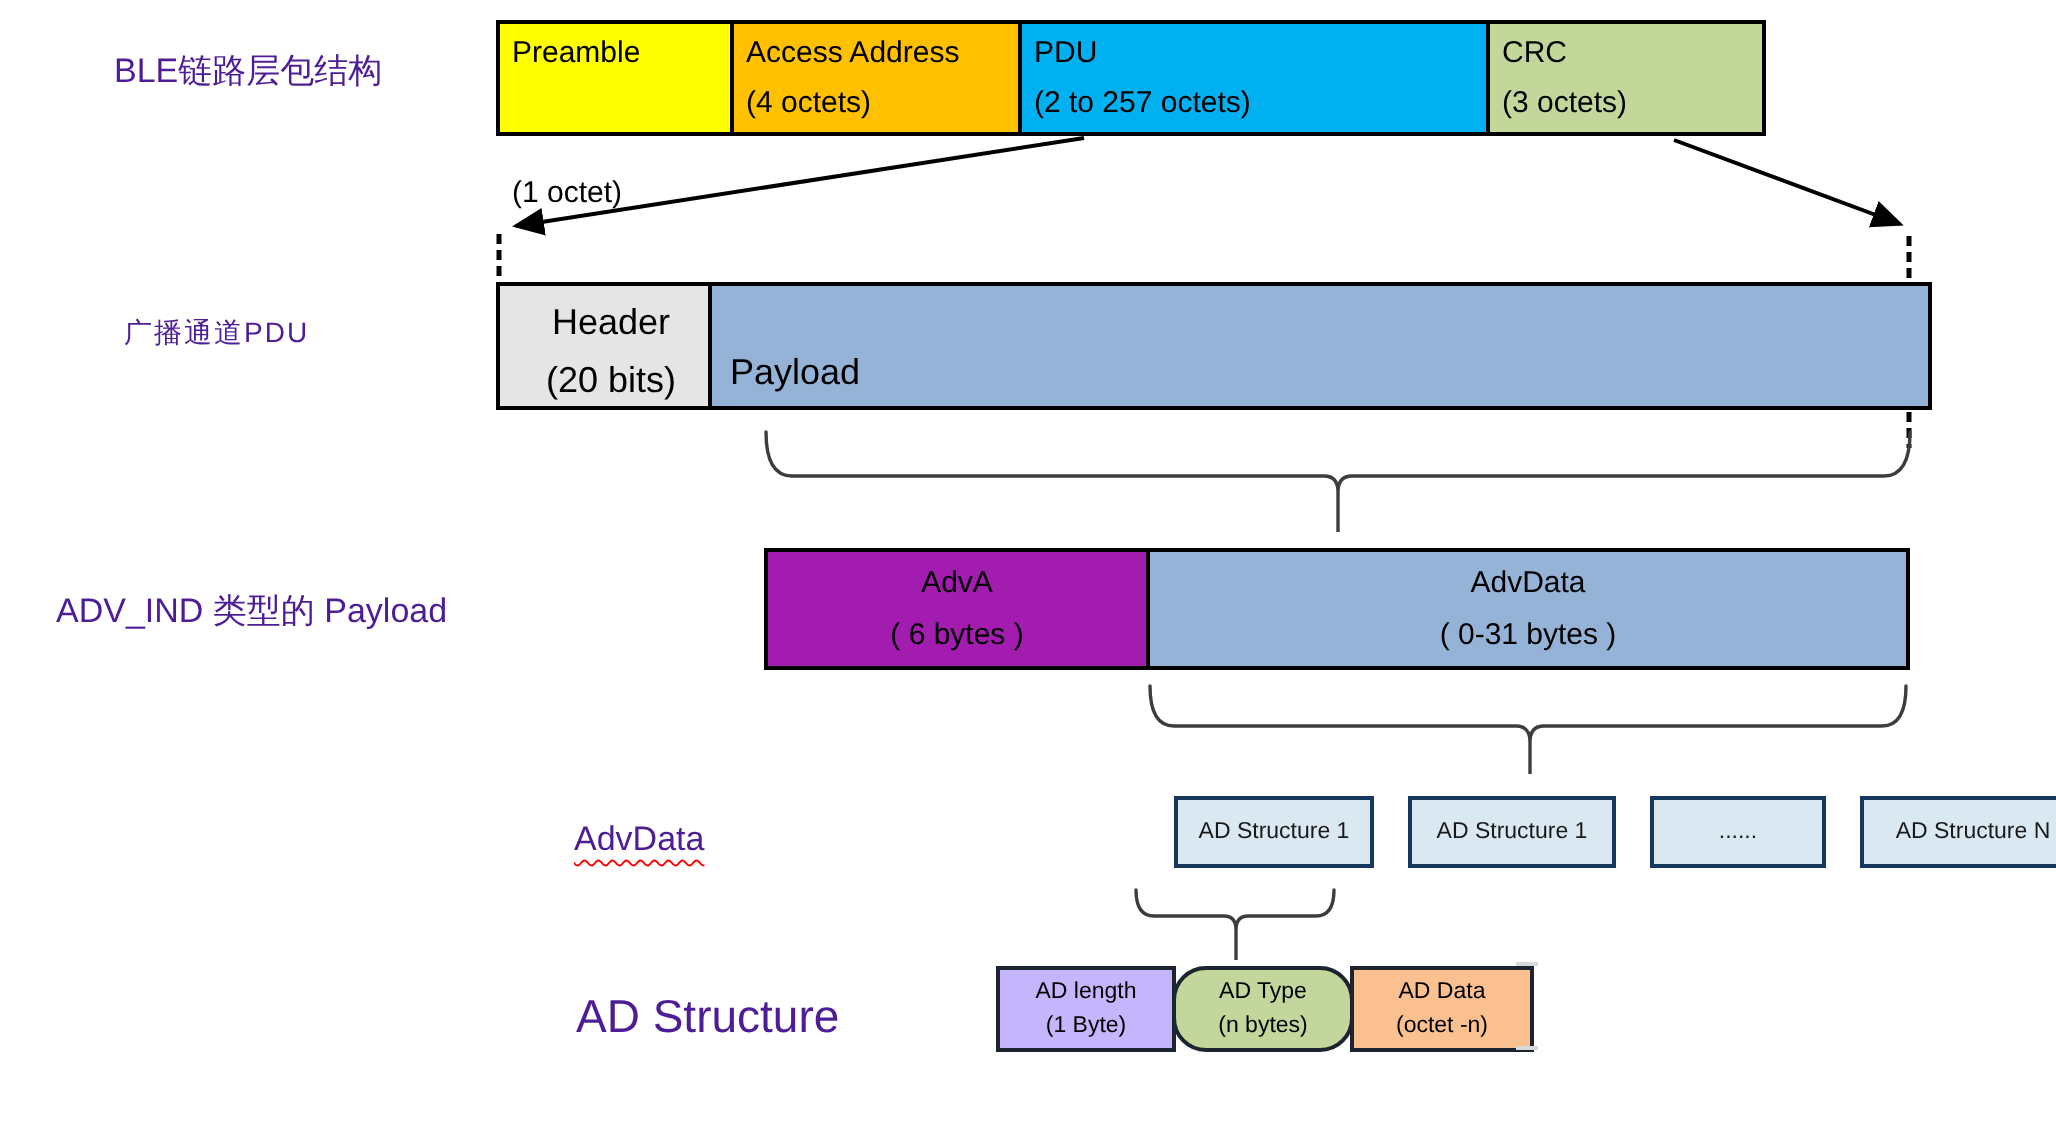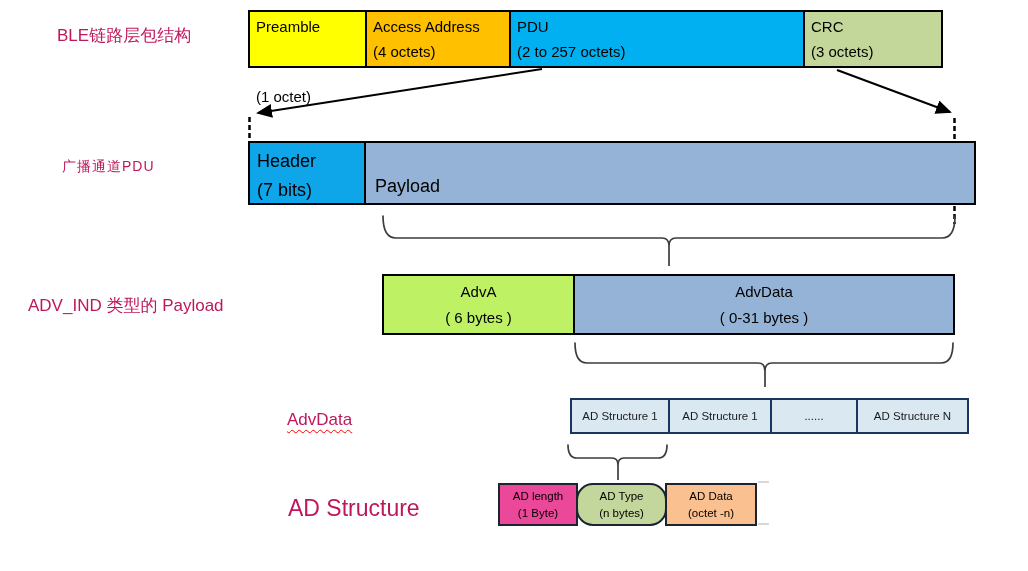--- a/index.html
+++ b/index.html
@@ -1,32 +1,32 @@
 <!DOCTYPE html>
 <html><head>
 <meta charset="utf-8">
 <style>
   html,body{margin:0;padding:0;background:#ffffff;}
   body{width:1028px;height:571px;position:relative;overflow:hidden;
        font-family:"Liberation Sans","DejaVu Sans",sans-serif;color:#000;}
   .layer{position:absolute;left:0;top:0;width:1028px;height:571px;pointer-events:none;}
-  .rowlabel{position:absolute;white-space:nowrap;color:#be185d;}
+  .rowlabel{position:absolute;white-space:nowrap;color:#4c1d95;}
   .bar{position:absolute;display:flex;}
   .cell{box-sizing:border-box;display:flex;flex-direction:column;}
   .cell + .cell{margin-left:-2px;}
   
   .r1 .cell{border:2px solid #000;font-size:15px;line-height:25px;padding:2px 2px 0 6px;}
   
   .r2 .cell{border:2px solid #000;font-size:18px;}
   .r2 .hdr{line-height:29px;padding:4px 0 0 7px;}
   .r2 .pay{justify-content:flex-end;padding:0 0 6px 9px;}
   
   .r3 .cell{border:2px solid #000;font-size:15px;line-height:26px;text-align:center;justify-content:center;}
   
-  .r4 .cell{border:2px solid #17375E;font-size:11.5px;color:#1a1a1a;text-align:center;justify-content:center;}
+  .r4 .cell{border:2px solid #17375E;font-size:11.5px;color:#1a1a1a;text-align:center;justify-content:center;margin-left:17px;}
   
   .r5 .cell{border:2px solid #1c2430;font-size:11.5px;line-height:17px;text-align:center;justify-content:center;}
   .wavy{text-decoration-line:underline;text-decoration-style:wavy;
         text-decoration-color:#FF0000;text-decoration-thickness:1px;text-underline-offset:4px;}
   .remnant{position:absolute;background:#D9D9D9;width:11px;height:2px;}
 </style>
 </head>
 <body>
 
 <div class="rowlabel" style="left:57px;top:24px;font-size:17px;">BLE链路层包结构</div>
@@ -37,60 +37,60 @@
 
 <div class="bar r1" style="left:248px;top:10px;height:58px;">
   <div class="cell" style="width: 119px; background-color: rgb(255, 255, 0); gap: 45px;">
     <span>Preamble</span>
     <span>(1 octet)</span>
   </div>
   <div class="cell" style="width: 146px; background-color: rgb(255, 192, 0);">
     <span>Access Address</span>
     <span>(4 octets)</span>
   </div>
-  <div class="cell" style="width: 296px; background-color: rgb(0, 176, 240);">
+  <div class="cell" style="width: 236px; background-color: rgb(0, 176, 240);">
     <span>PDU</span>
     <span>(2 to 257 octets)</span>
   </div>
   <div class="cell" style="width: 140px; background-color: rgb(196, 215, 155);">
     <span>CRC</span>
     <span>(3 octets)</span>
   </div>
 </div>
 
 <div class="bar r2" style="left:248px;top:141px;height:64px;">
-  <div class="cell hdr" style="width: 118px; background-color: #0ea5e9;">
+  <div class="cell hdr" style="width: 108px; background-color: #e5e5e5; text-align: center;">
     <span>Header</span>
-    <span>(7 bits)</span>
+    <span>(20 bits)</span>
   </div>
   <div class="cell pay" style="width: 612px; background-color: rgb(149, 179, 215);">
     <span>Payload</span>
   </div>
 </div>
 
 <div class="bar r3" style="left:382px;top:274px;height:61px;">
-  <div class="cell" style="width: 193px; background-color: #bef264;">
+  <div class="cell" style="width: 193px; background-color: #a21caf;">
     <span>AdvA</span>
     <span>( 6 bytes )</span>
   </div>
   <div class="cell" style="width: 382px; background-color: rgb(149, 179, 215);">
     <span>AdvData</span>
     <span>( 0-31 bytes )</span>
   </div>
 </div>
 
 <div class="bar r4" style="left:570px;top:398px;height:36px;">
   <div class="cell" style="width: 100px; background-color: rgb(218, 232, 242);">AD Structure 1</div>
   <div class="cell" style="width: 104px; background-color: rgb(218, 232, 242);">AD Structure 1</div>
   <div class="cell" style="width: 88px; background-color: rgb(218, 232, 242);">......</div>
   <div class="cell" style="width: 113px; background-color: rgb(218, 232, 242);">AD Structure N</div>
 </div>
 
 <div class="bar r5" style="left:498px;top:483px;height:43px;">
-  <div class="cell" style="width: 80px; background-color: #ec4899;">
+  <div class="cell" style="width: 90px; background-color: #c4b5fd;">
     <span>AD length</span>
     <span>(1 Byte)</span>
   </div>
   <div class="cell" style="width: 91px; background-color: rgb(195, 214, 155); border-radius: 17px;">
     <span>AD Type</span>
     <span>(n bytes)</span>
   </div>
   <div class="cell" style="width: 92px; background-color: rgb(250, 192, 144);">
     <span>AD Data</span>
     <span>(octet -n)</span>

